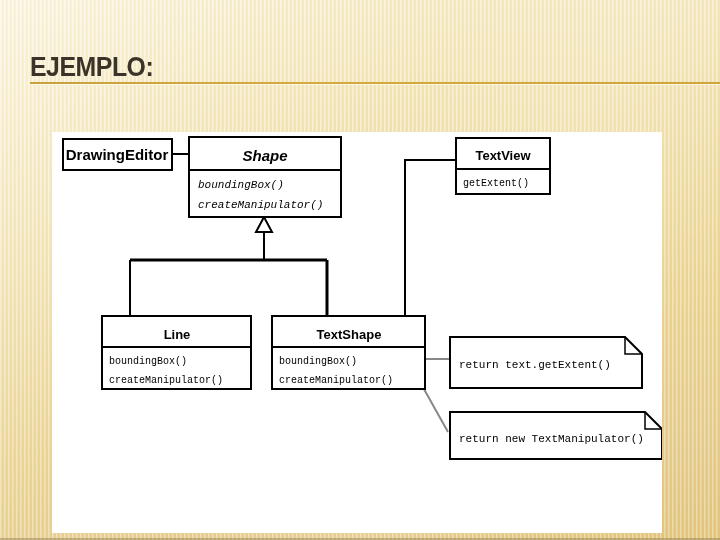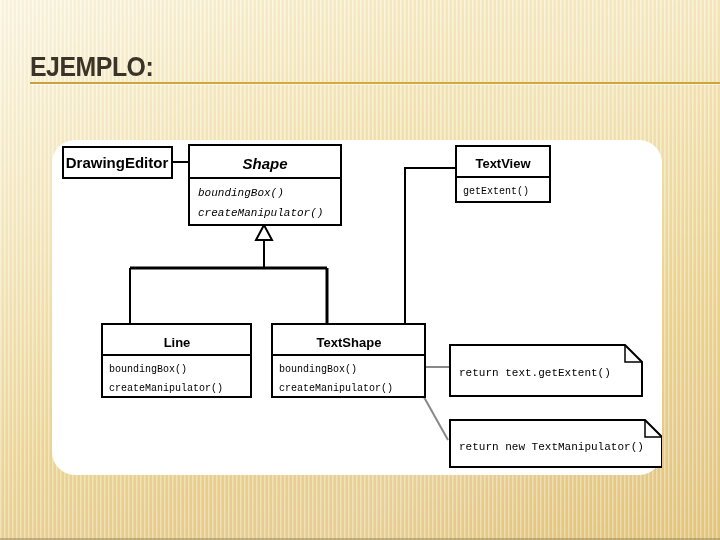--- a/index.html
+++ b/index.html
@@ -85,26 +85,25 @@
     top: 84px;
     height: 1px;
     background: rgba(255,255,255,0.55);
     z-index: 3;
   }
 
   
   #canvas {
     position: absolute;
     left: 52px;
-    top: 140px;
+    top: 132px;
     width: 610px;
-    height: 335px;
+    height: 401px;
     background: #ffffff;
     z-index: 2;
-    border-radius: 23px;
   }
   #canvas svg { display: block; }
 
   .uml-title {
     font-family: "Liberation Sans", sans-serif;
     font-weight: bold;
     font-size: 15px;
     fill: #000;
     text-anchor: middle;
   }

